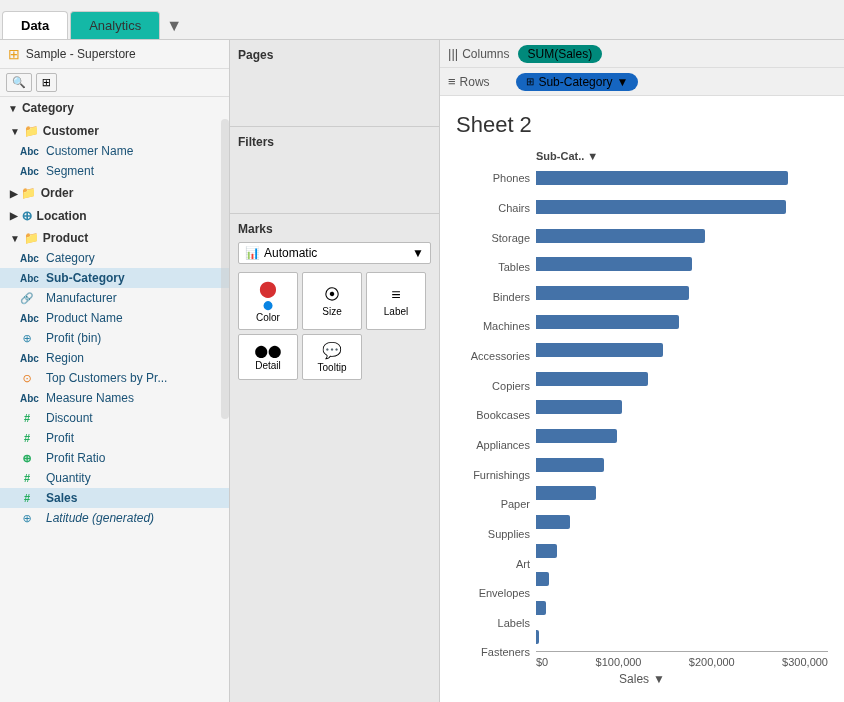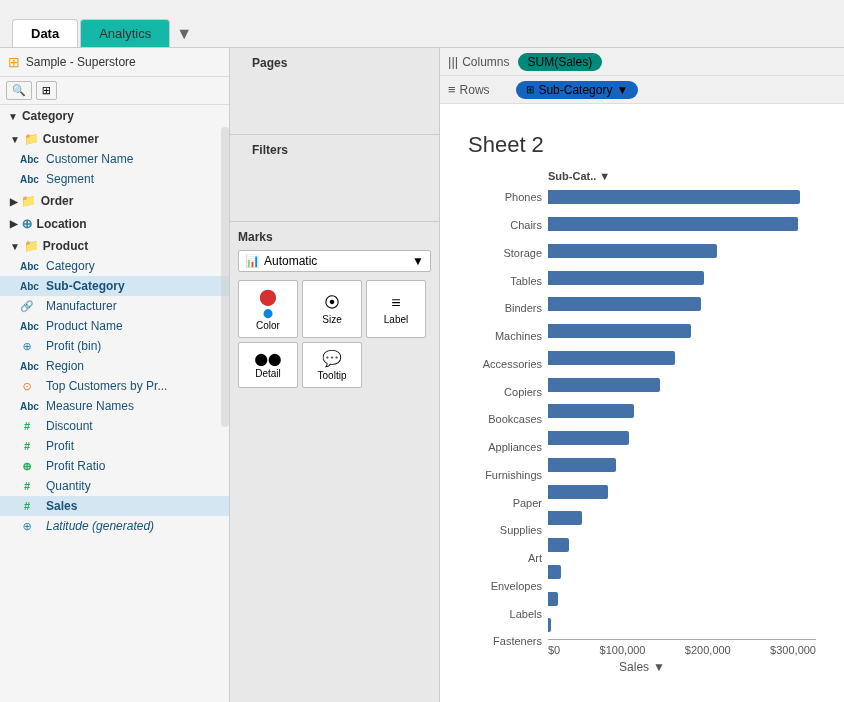--- a/index.html
+++ b/index.html
@@ -1,21 +1,21 @@
 <!DOCTYPE html>
 <html><head>
   <meta charset="utf-8">
   <style>
     * { box-sizing: border-box; margin: 0; padding: 0; }
     body { font-family: 'Segoe UI', Tahoma, Geneva, Verdana, sans-serif; font-size: 12px; background: #e8e8e8; width: 844px; height: 702px; overflow: hidden; }
 
     .app-container { display: flex; flex-direction: column; width: 844px; height: 702px; }
 
     
-    .top-tabs { display: flex; background: #f0f0f0; border-bottom: 1px solid #ccc; height: 48px; align-items: flex-end; padding-left: 12px; }
+    .top-tabs { display: flex; background: #f0f0f0; border-bottom: 1px solid #ccc; height: 40px; align-items: flex-end; padding-left: 2px; }
     .tab { padding: 6px 18px; cursor: pointer; border: 1px solid #ccc; border-bottom: none; background: #14b8a6; margin-right: 2px; border-radius: 4px 4px 0 0; font-size: 13px; color: #333; }
     .tab.active { background: #fff; font-weight: bold; color: #000; }
 
     
     .main-layout { display: flex; flex: 1; overflow: hidden; }
 
     
     .left-panel { width: 230px; background: #f5f5f5; border-right: 1px solid #ccc; display: flex; flex-direction: column; overflow: hidden; }
 
     .datasource-row { display: flex; align-items: center; padding: 6px 8px; border-bottom: 1px solid #ddd; font-size: 12px; color: #333; }
@@ -43,41 +43,41 @@
 
     
     .fields-list::-webkit-scrollbar { width: 6px; }
     .fields-list::-webkit-scrollbar-track { background: #f0f0f0; }
     .fields-list::-webkit-scrollbar-thumb { background: #bbb; border-radius: 3px; }
 
     
     .middle-panel { width: 210px; background: #e8e8e8; border-right: 1px solid #ccc; display: flex; flex-direction: column; }
 
     .panel-section { padding: 8px; border-bottom: 1px solid #ccc; }
-    .panel-section-title { font-weight: bold; color: #333; font-size: 12px; margin-bottom: 6px; margin-left: 14px; }
+    .panel-section-title { font-weight: bold; color: #333; font-size: 12px; margin-bottom: 6px; }
     .panel-empty { min-height: 50px; }
 
     .marks-section { padding: 8px; }
     .marks-title { font-weight: bold; color: #333; font-size: 12px; margin-bottom: 6px; }
     .marks-dropdown { display: flex; align-items: center; border: 1px solid #bbb; background: #fff; padding: 3px 6px; border-radius: 2px; cursor: pointer; font-size: 12px; gap: 4px; margin-bottom: 8px; }
     .marks-dropdown-arrow { margin-left: auto; }
 
     .marks-buttons { display: flex; gap: 4px; flex-wrap: wrap; }
     .mark-btn { display: flex; flex-direction: column; align-items: center; justify-content: center; border: 1px solid #bbb; background: #fff; padding: 6px 10px; cursor: pointer; border-radius: 2px; font-size: 10px; min-width: 60px; gap: 2px; }
     .mark-icon { font-size: 16px; }
 
     
     .right-panel { flex: 1; background: #f5f5f5; display: flex; flex-direction: column; overflow: hidden; }
 
     .shelf-row { display: flex; align-items: center; border-bottom: 1px solid #ddd; padding: 3px 8px; background: #f0f0f0; min-height: 28px; gap: 8px; }
     .shelf-label { color: #555; font-size: 12px; min-width: 60px; display: flex; align-items: center; gap: 4px; }
     .shelf-pill { background: #00897b; color: #000000; padding: 2px 10px; border-radius: 12px; font-size: 12px; display: flex; align-items: center; gap: 4px; cursor: pointer; }
     .shelf-pill.blue { background: #1565c0; }
 
-    .chart-area { flex: 1; background: #fff; margin: 0; overflow: hidden; display: flex; flex-direction: column; padding: 28px; }
+    .chart-area { flex: 1; background: #fff; margin: 0; overflow: hidden; display: flex; flex-direction: column; padding: 16px; }
     .chart-title { font-size: 22px; color: #333; font-weight: normal; margin-bottom: 12px; }
 
     .chart-content { display: flex; flex: 1; gap: 0; }
     .chart-labels { display: flex; flex-direction: column; align-items: flex-end; padding-right: 6px; justify-content: space-around; min-width: 80px; }
     .chart-label { font-size: 11px; color: #555; text-align: right; line-height: 1.2; }
     .bar-row { display: flex; align-items: center; height: 18px; }
     .bar { background: #4472a8; height: 14px; border-radius: 0 2px 2px 0; }
 
     .chart-footer { text-align: center; font-size: 12px; color: #555; padding-top: 4px; display: flex; align-items: center; justify-content: center; gap: 4px; }
     .sub-cat-header { font-size: 11px; color: #444; display: flex; align-items: center; gap: 2px; margin-bottom: 2px; font-weight: bold; }

